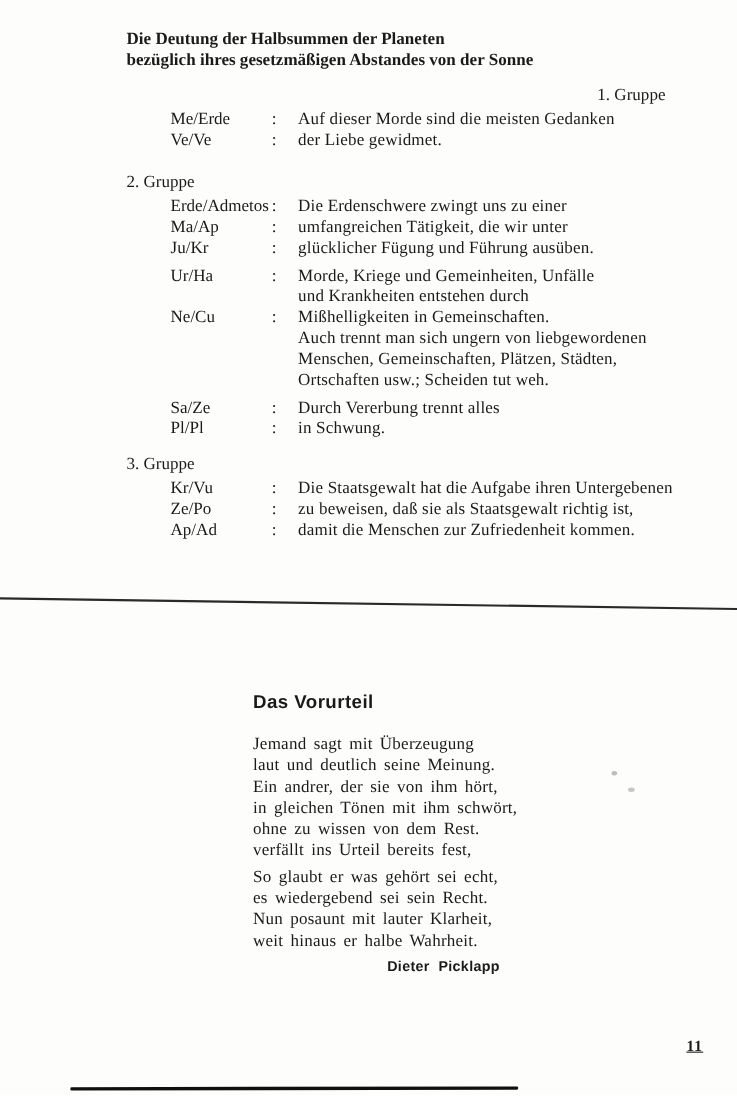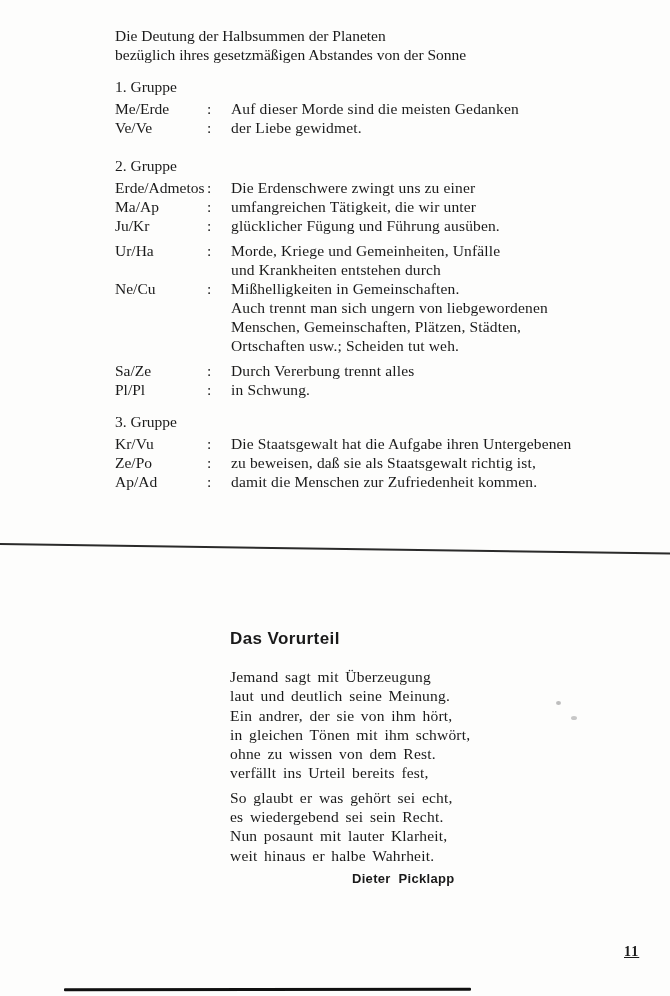--- a/index.html
+++ b/index.html
@@ -10,29 +10,30 @@
     color: #1a1a1a;
     font-family: "Liberation Serif", "DejaVu Serif", serif;
     overflow: hidden;
   }
   
   .content {
     position: absolute; top: 26px; left: 115px; width: 490px;
     font-size: 15.5px; line-height: 19px;
   }
   .doc-header { margin-bottom: 13px; }
-  .doc-header div { white-space: nowrap; }
+  .doc-header div { white-space: nowrap; font-weight: bold; }
   .group-title { margin: 0 0 3px 0; }
-  .group:nth-child(1) .group-title { margin-top: 13px; }
+  .group:nth-child(1) .group-title { margin-top: 13px; text-align: right; }
   .group:nth-child(2) .group-title { margin-top: 19px; }
   .group:nth-child(3) .group-title { margin-top: 13px; }
   .row {
     display: grid;
     grid-template-columns: 92px 24px auto;
     align-items: start;
+    margin-left: 40px;
   }
   .row.gap { margin-top: 6px; }
   .lab { white-space: nowrap; }
   .col { text-align: left; }
   .tx div { white-space: nowrap; letter-spacing: 0.15px; }
   
   .divider {
     position: absolute; left: -2px; top: 543px;
     width: 676px; height: 2px;
     background: #2a2a2a;

